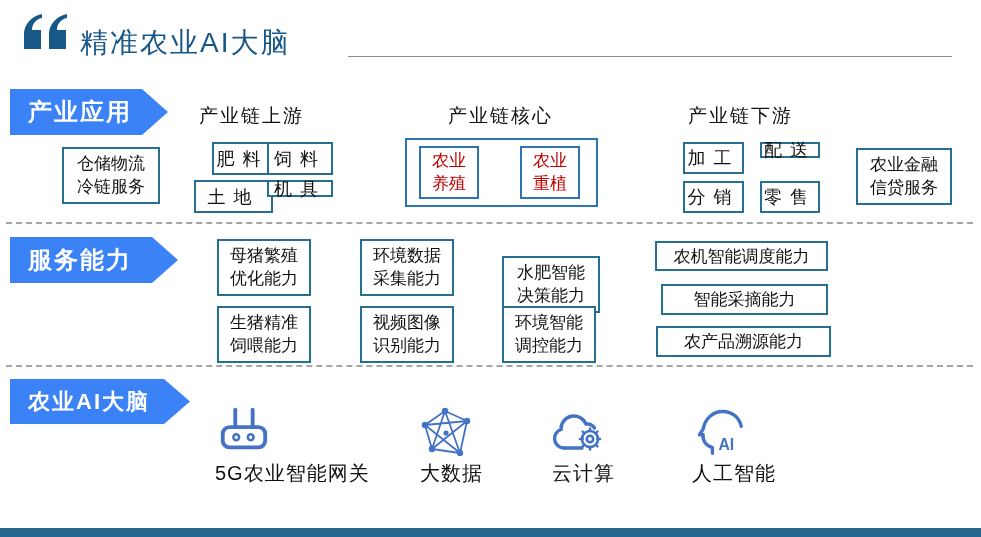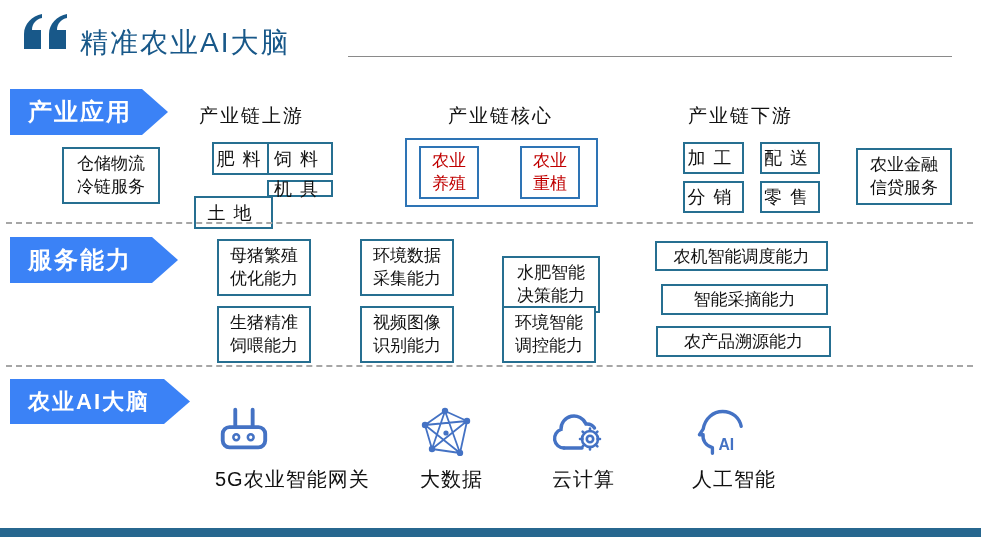--- a/index.html
+++ b/index.html
@@ -27,21 +27,21 @@
   .two{flex-direction:column;line-height:1.32}
   .sp{letter-spacing:8px;font-size:18px}
   .core-outer{border:2px solid #2E74B5}
   .core-box{border:2px solid #2E74B5;color:#C00000}
 
   
   .dash{left:6px;width:967px;height:0;border-top:2px dashed #A6A6A6}
 
   
   .brain-item{display:flex;flex-direction:column;align-items:flex-start}
-  .brain-label{margin-top:10px;font-size:20px;color:#111;letter-spacing:1px;white-space:nowrap}
+  .brain-label{margin-top:4px;font-size:20px;color:#111;letter-spacing:1px;white-space:nowrap}
 
   .bottom-bar{left:0;top:528px;width:981px;height:9px;background:#27678F}
 </style>
 </head>
 <body>
 
 <svg class="abs" style="left:24px;top:13px" width="46" height="38" viewBox="0 0 46 36">
   <path fill="#185889" d="M18,0 C8,2 0,10 0,20 L0,35 L17,35 L17,16 L8,16 C8,10 12,5 18,4 Z"></path>
   <path fill="#185889" d="M43,0 C33,2 25,10 25,20 L25,35 L42,35 L42,16 L33,16 C33,10 37,5 43,4 Z"></path>
 </svg>
@@ -51,37 +51,37 @@
 <div class="abs banner banner1">产业应用</div>
 
 <div class="abs box two" style="left:62px;top:147px;width:98px;height:57px">
   <span>仓储物流</span>
   <span>冷链服务</span>
 </div>
 
 <div class="abs col-title" style="left:199px;top:103px">产业链上游</div>
 <div class="abs box sp" style="left:212px;top:142px;width:61px;height:33px">肥料</div>
 <div class="abs box sp" style="left:267px;top:142px;width:66px;height:33px">饲料</div>
-<div class="abs box sp" style="left:194px;top:196px;width:79px;height:33px">土地</div>
+<div class="abs box sp" style="left:194px;top:180px;width:79px;height:33px">土地</div>
 <div class="abs box sp" style="left:267px;top:180px;width:66px;height:17px">机具</div>
 
 <div class="abs col-title" style="left:448px;top:103px">产业链核心</div>
 <div class="abs core-outer" style="left:405px;top:138px;width:193px;height:69px"></div>
 <div class="abs box two core-box" style="left:419px;top:146px;width:60px;height:53px">
   <span>农业</span>
   <span>养殖</span>
 </div>
 <div class="abs box two core-box" style="left:520px;top:146px;width:60px;height:53px">
   <span>农业</span>
   <span>重植</span>
 </div>
 
 <div class="abs col-title" style="left:688px;top:103px">产业链下游</div>
 <div class="abs box sp" style="left:683px;top:142px;width:61px;height:32px">加工</div>
-<div class="abs box sp" style="left:760px;top:142px;width:60px;height:32px">配送</div>
+<div class="abs box sp" style="left:760px;top:142px;width:60px;height:16px">配送</div>
 <div class="abs box sp" style="left:683px;top:181px;width:61px;height:32px">分销</div>
 <div class="abs box sp" style="left:760px;top:181px;width:60px;height:32px">零售</div>
 
 <div class="abs box two" style="left:856px;top:148px;width:96px;height:57px">
   <span>农业金融</span>
   <span>信贷服务</span>
 </div>
 
 <div class="abs dash" style="top:222px"></div>
 

